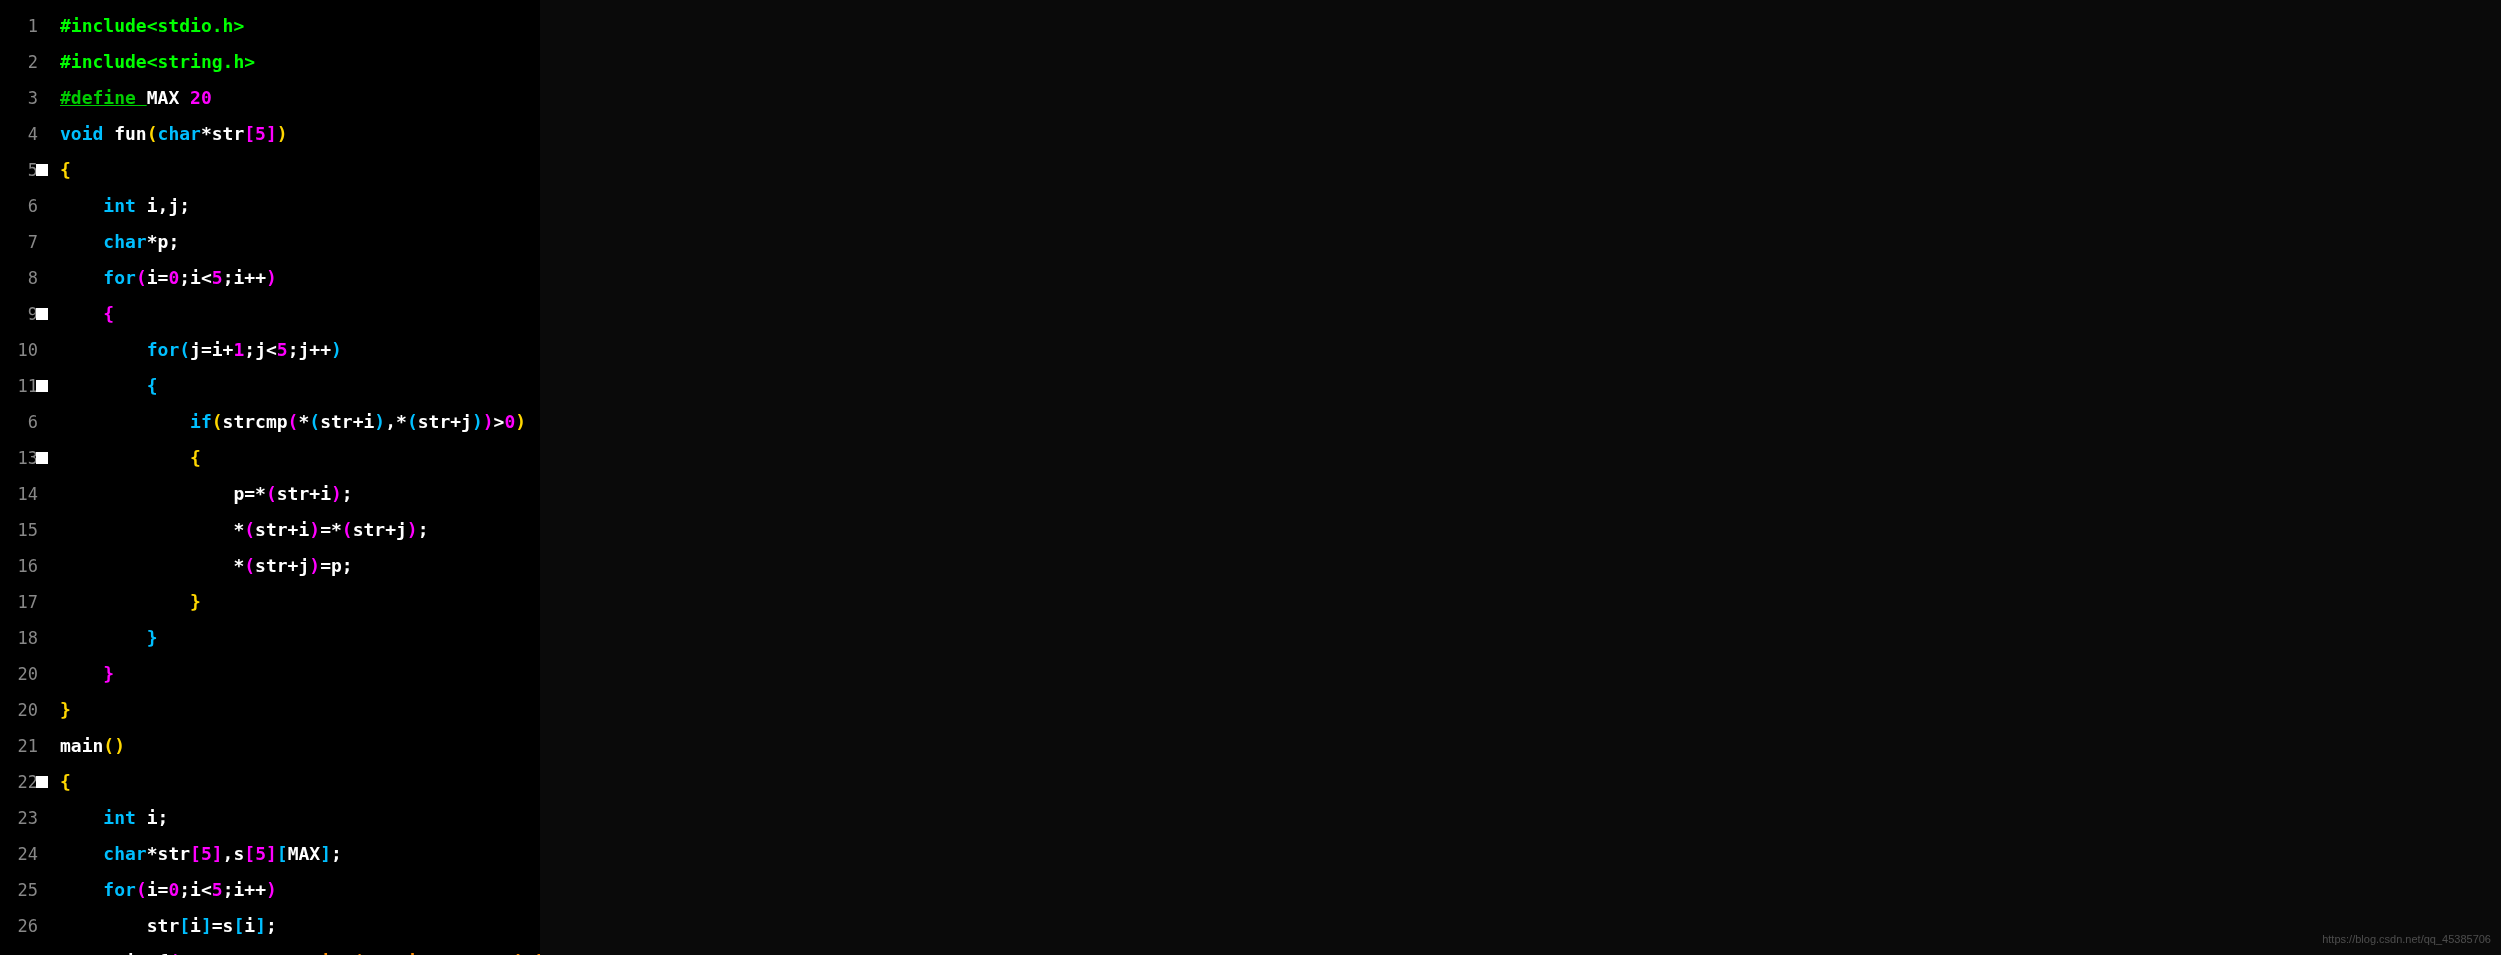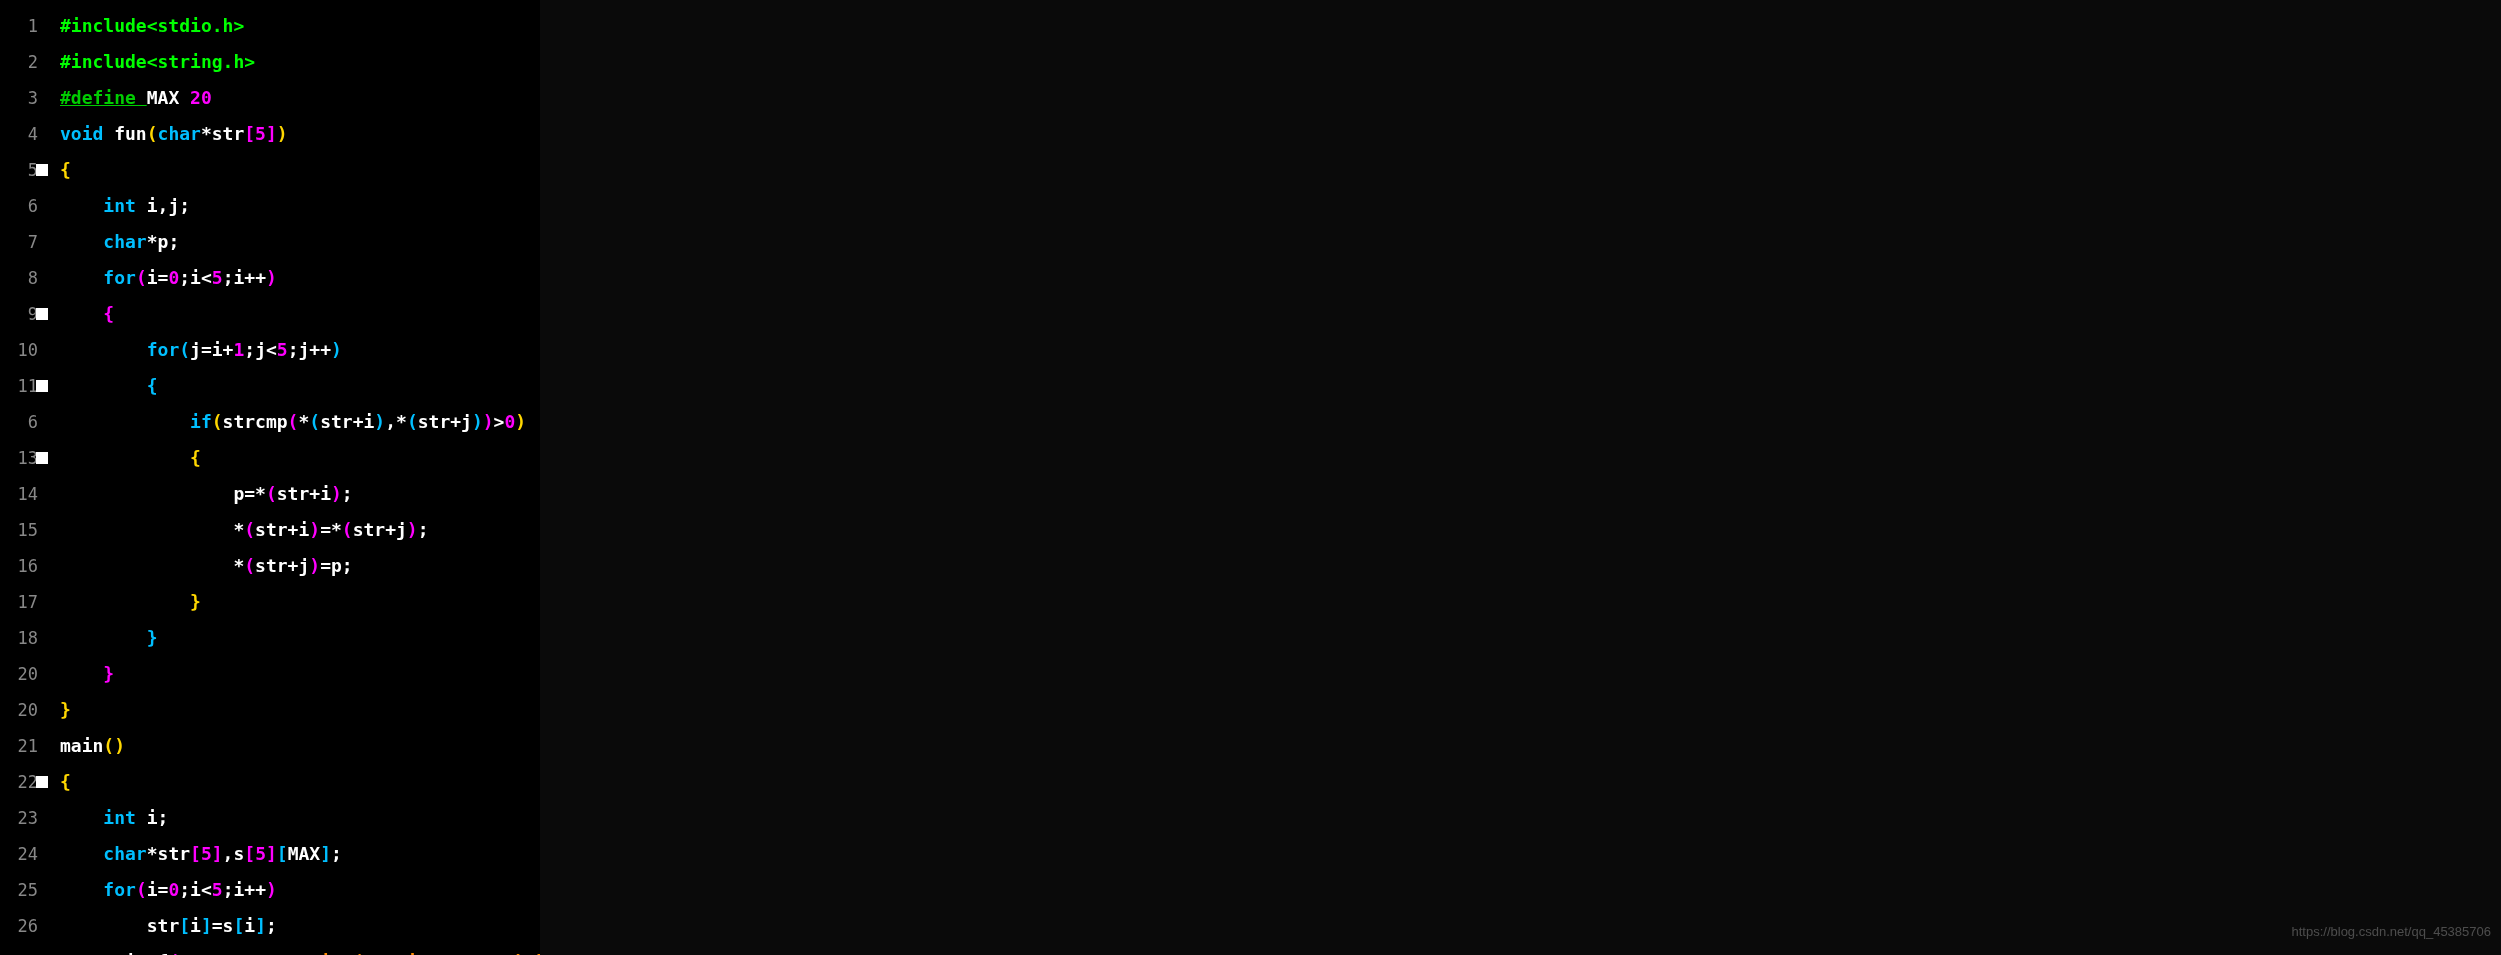--- a/index.html
+++ b/index.html
@@ -66,23 +66,23 @@
       padding: 16px 0 0 8px;
       font-family: 'SimSun', 'NSimSun', monospace;
       font-size: 20px;
       line-height: 31px;
       white-space: pre;
       position: relative;
     }
     .watermark {
       position: absolute;
       right: 10px;
-      bottom: 8px;
+      bottom: 0;
       color: rgba(200,200,200,0.35);
-      font-size: 13px;
+      font-size: 11px;
       font-family: Arial, sans-serif;
     }
   </style>
 </head>
 <body>
 
 <div class="editor-pane">
   <div class="gutter">
       <div class="ln">1</div>
       <div class="ln">2</div>

